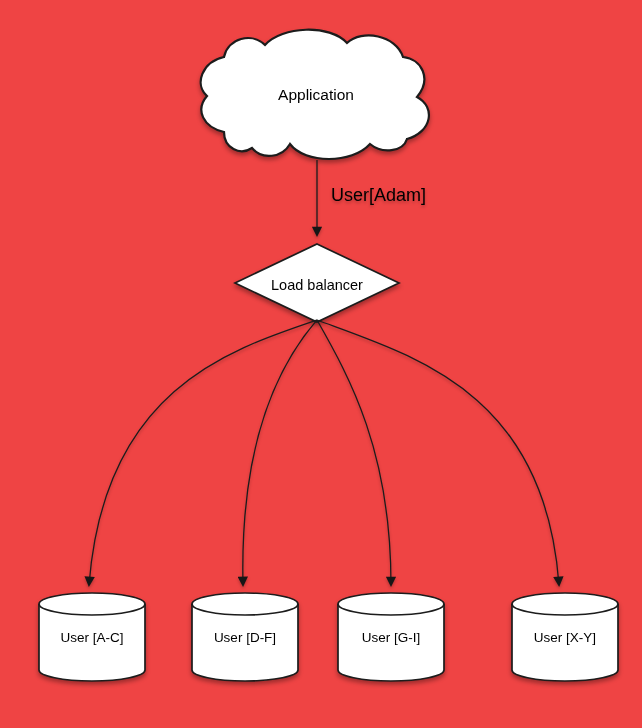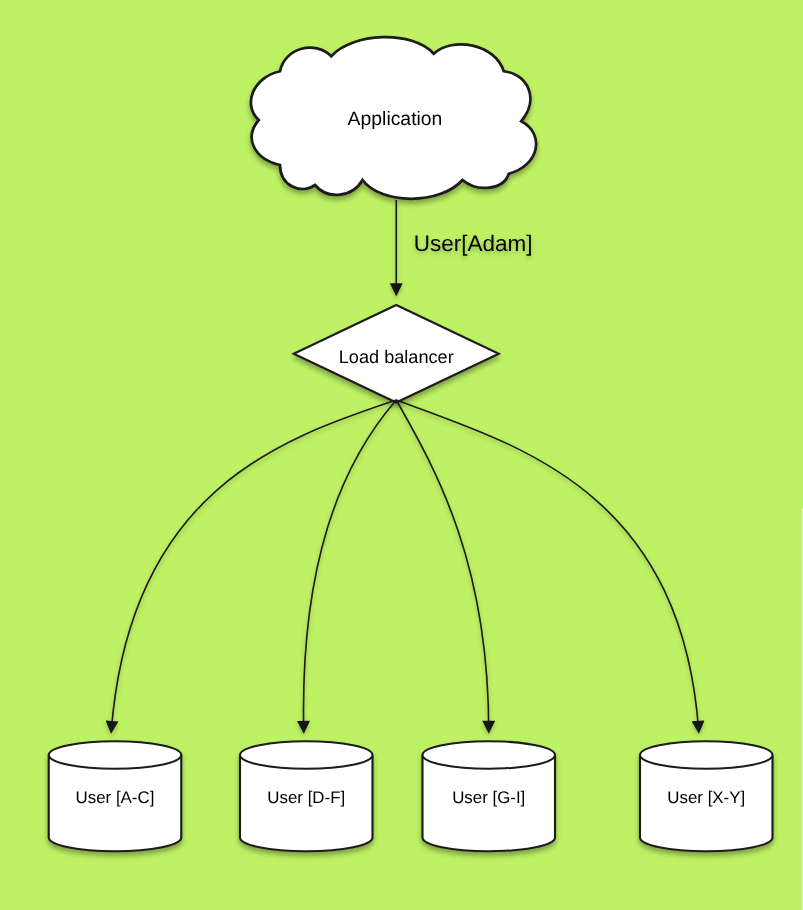--- a/index.html
+++ b/index.html
@@ -4,21 +4,21 @@
 <style>
   html, body {
     margin: 0;
     padding: 0;
     background: #ffffff;
   }
   .stage {
     position: relative;
     width: 642px;
     height: 728px;
-    background: #bef264;
+    background: #ef4444;
     font-family: "Liberation Sans", sans-serif;
     overflow: hidden;
   }
   svg { display: block; }
   .shape {
     fill: #ffffff;
     stroke: #1c1c1c;
   }
   .edge {
     fill: none;

